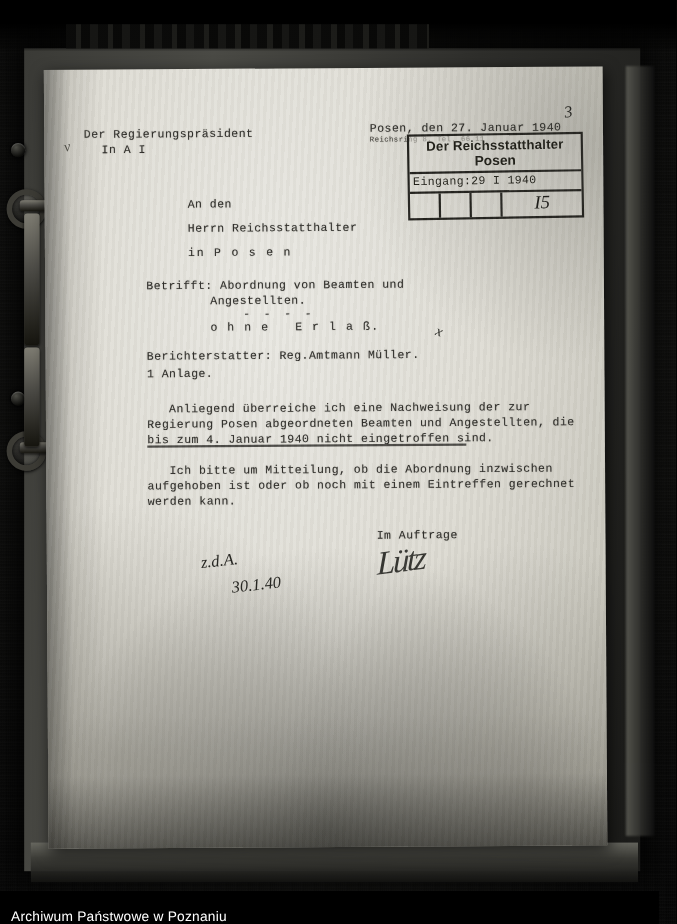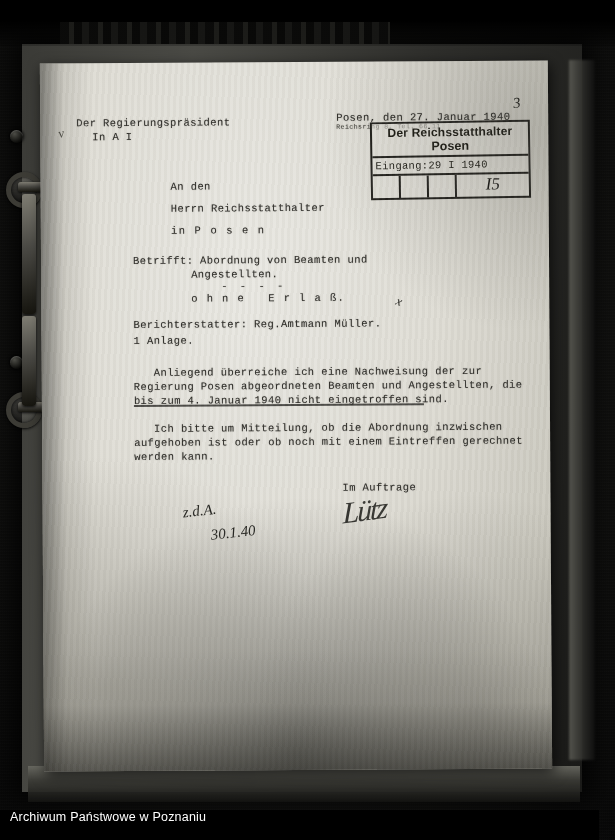--- a/index.html
+++ b/index.html
@@ -290,21 +290,21 @@
 
   
   .watermark {
     position: absolute;
     left: 0;
     bottom: 0;
     width: 599px;
     height: 30px;
     background: #000;
     display: flex;
-    align-items: flex-start;
+    align-items: flex-end;
   }
   .watermark span {
     color: #ffffff;
     font-family: "Liberation Sans", sans-serif;
     font-size: 12.5px;
     font-weight: 400;
     padding-left: 10px;
     letter-spacing: 0.2px;
   }
 

